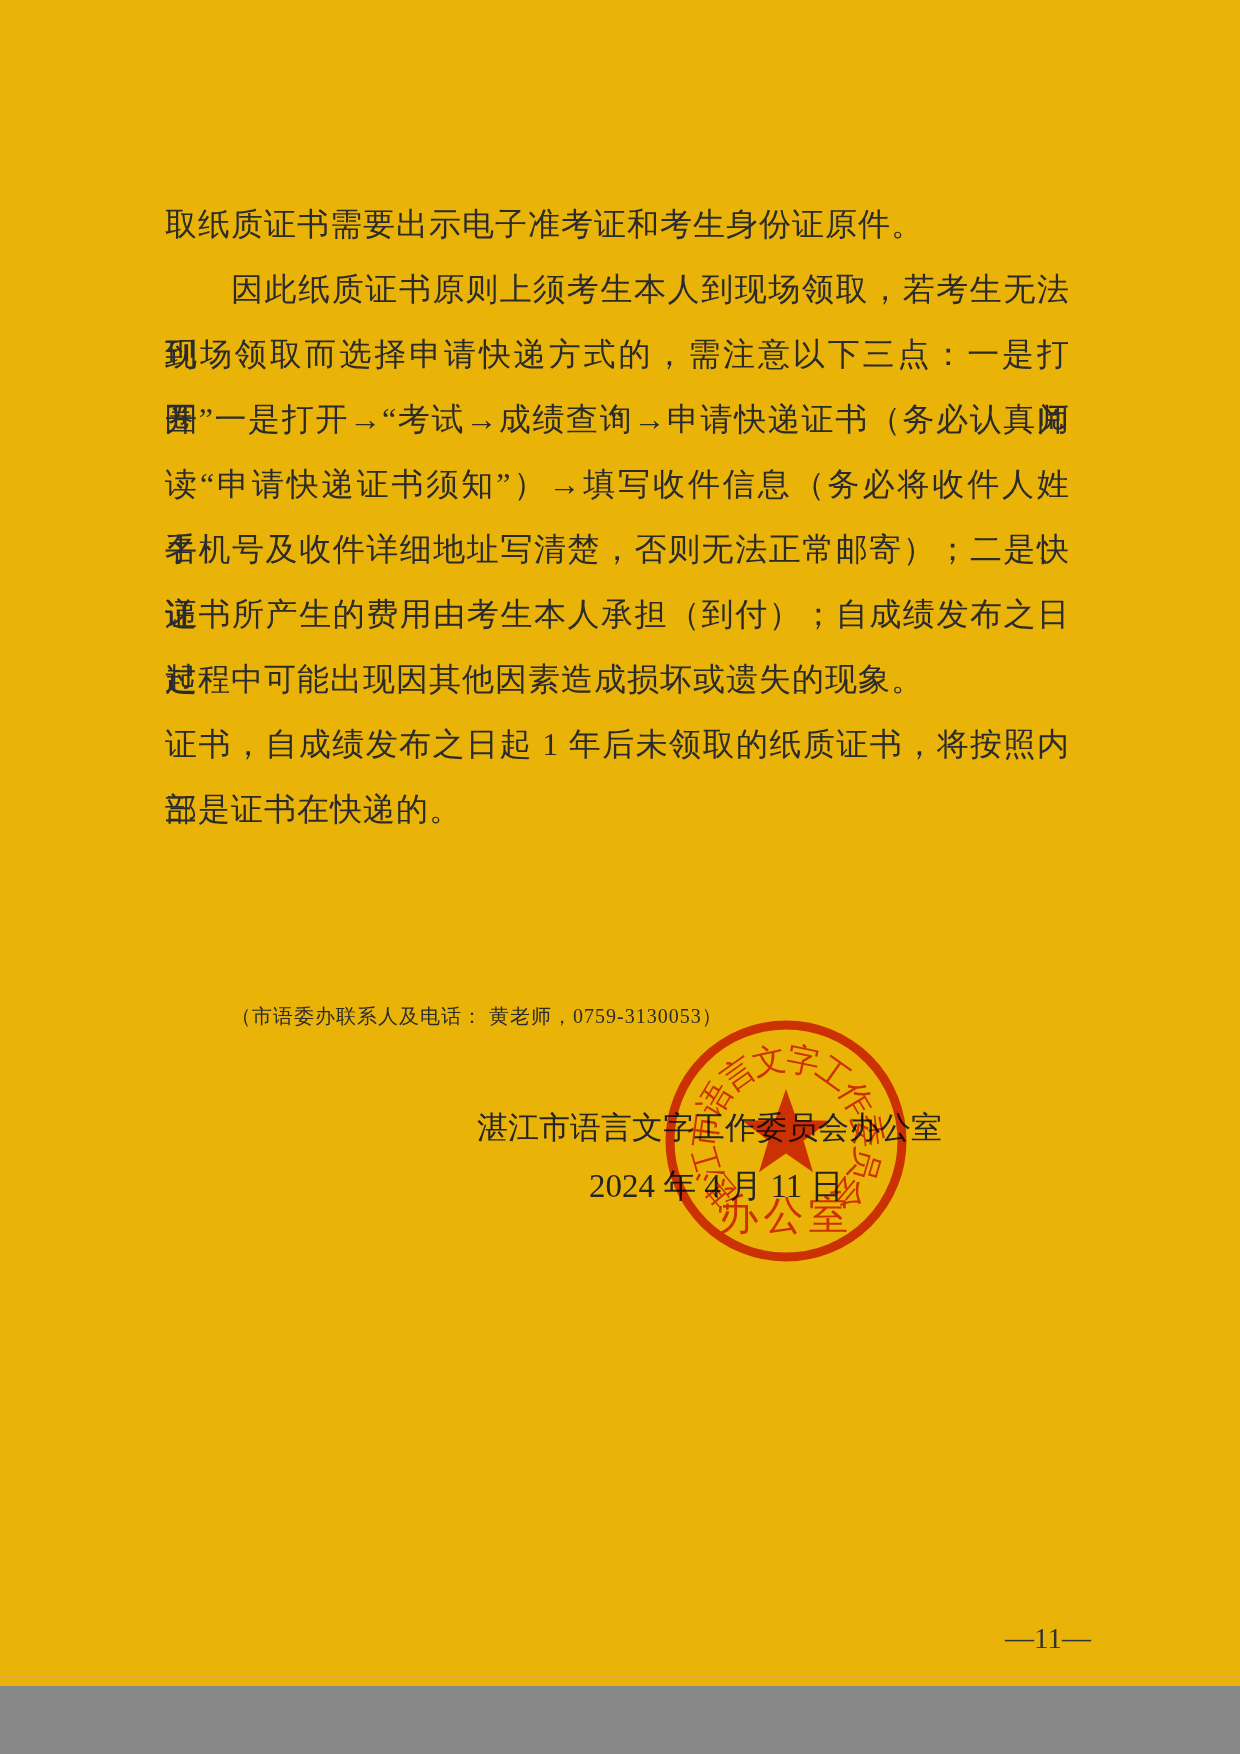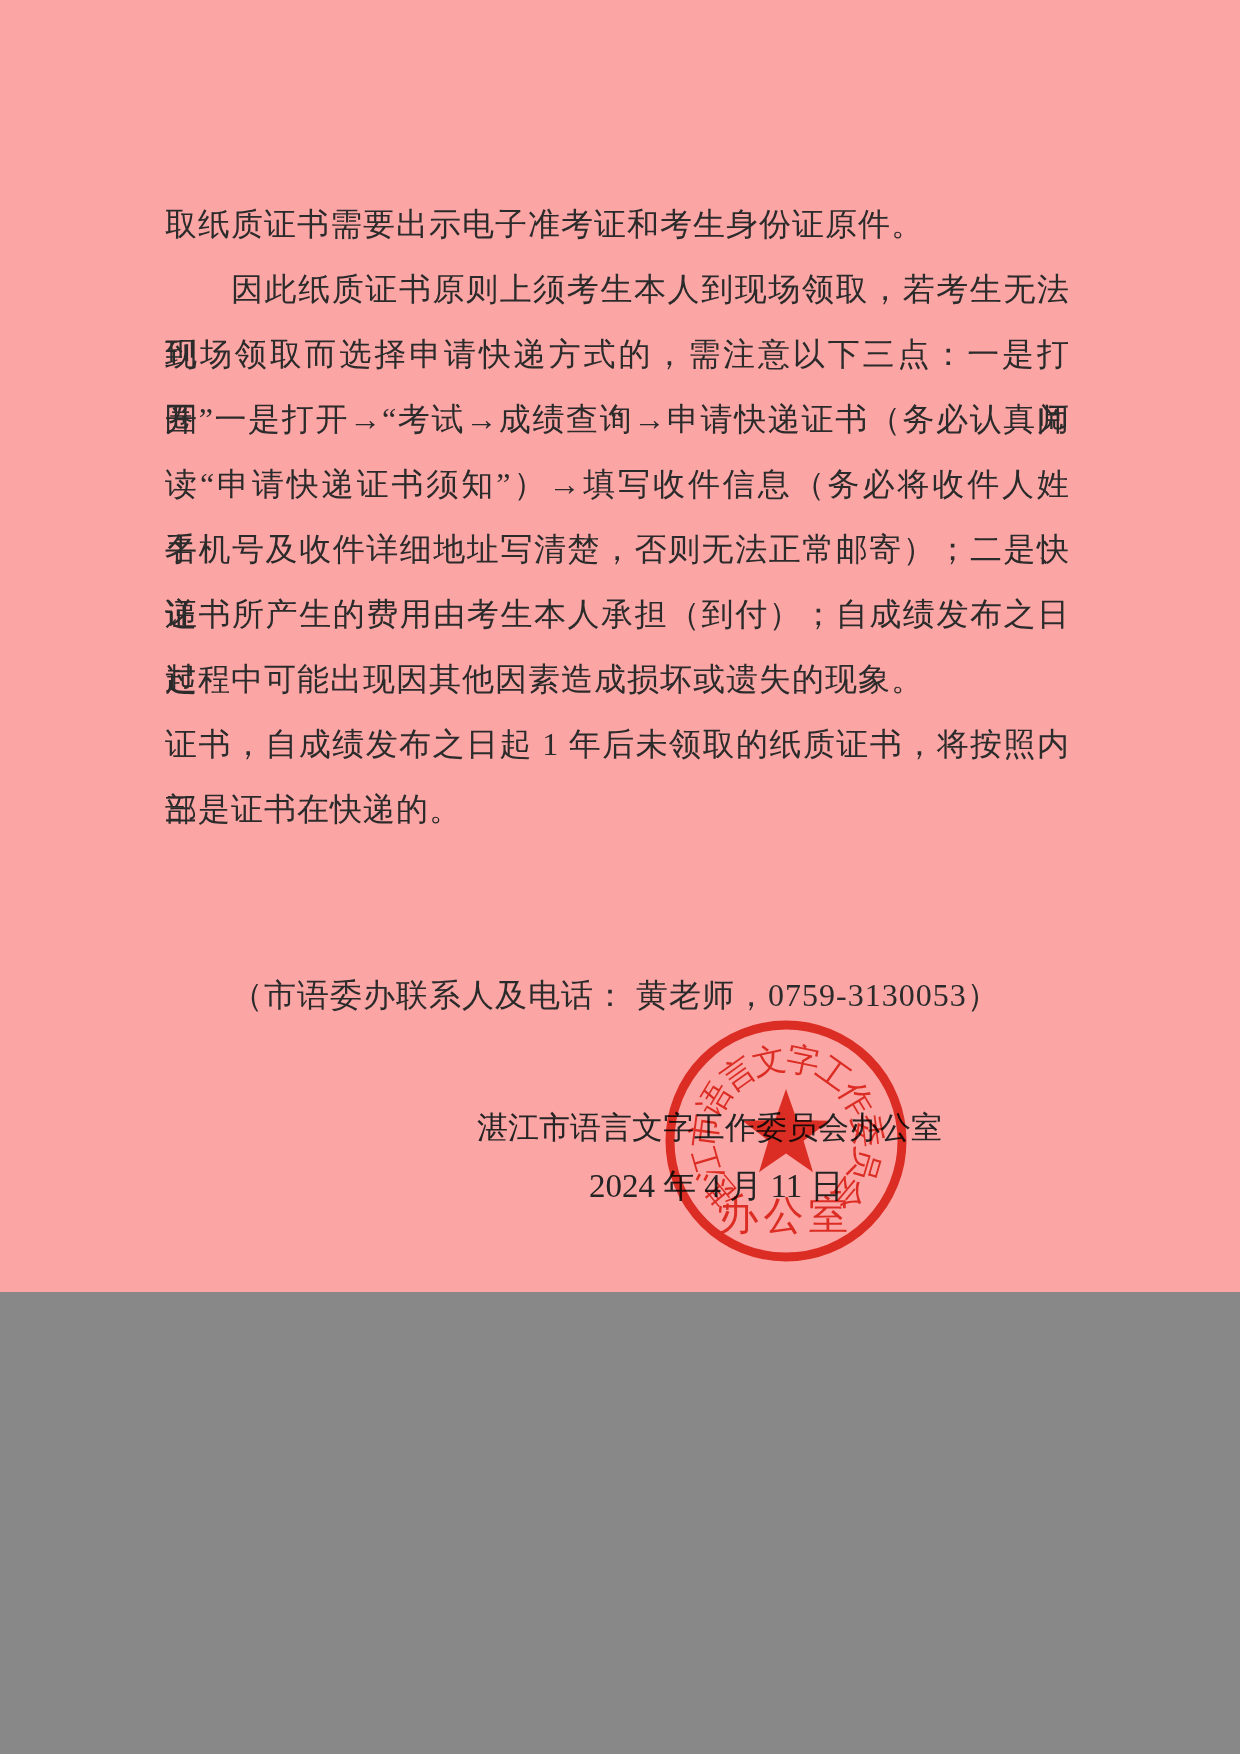--- a/index.html
+++ b/index.html
@@ -1,21 +1,21 @@
 <!DOCTYPE html>
 <html><head>
 <meta charset="utf-8">
 <style>
   html, body { margin: 0; padding: 0; background: #888; }
   .page {
     position: relative;
     width: 1240px;
-    height: 1292px;
+    height: 1686px;
     margin: 0 auto;
-    background: #fca5a5;
+    background: #eab308;
     overflow: hidden;
     font-family: "Liberation Serif", "DejaVu Serif", serif;
     color: #262626;
   }
   .body-text {
     position: absolute;
     left: 165px;
     top: 192px;
     width: 905px;
   }
@@ -31,24 +31,24 @@
   .text-line.justify {
     white-space: normal;
     text-align: justify;
     text-align-last: justify;
     text-justify: inter-character;
   }
   .text-line.indent { text-indent: 66px; }
   .contact-line {
     position: absolute;
     left: 231px;
-    top: 963px;
+    top: 984px;
     height: 65px;
     line-height: 65px;
-    font-size: 32px;
+    font-size: 20px;
     letter-spacing: 1px;
     color: #2b2b2b;
     white-space: nowrap;
   }
   .signature-line {
     position: absolute;
     left: 477px;
     top: 1108px;
     font-size: 31px;
     line-height: 40px;

